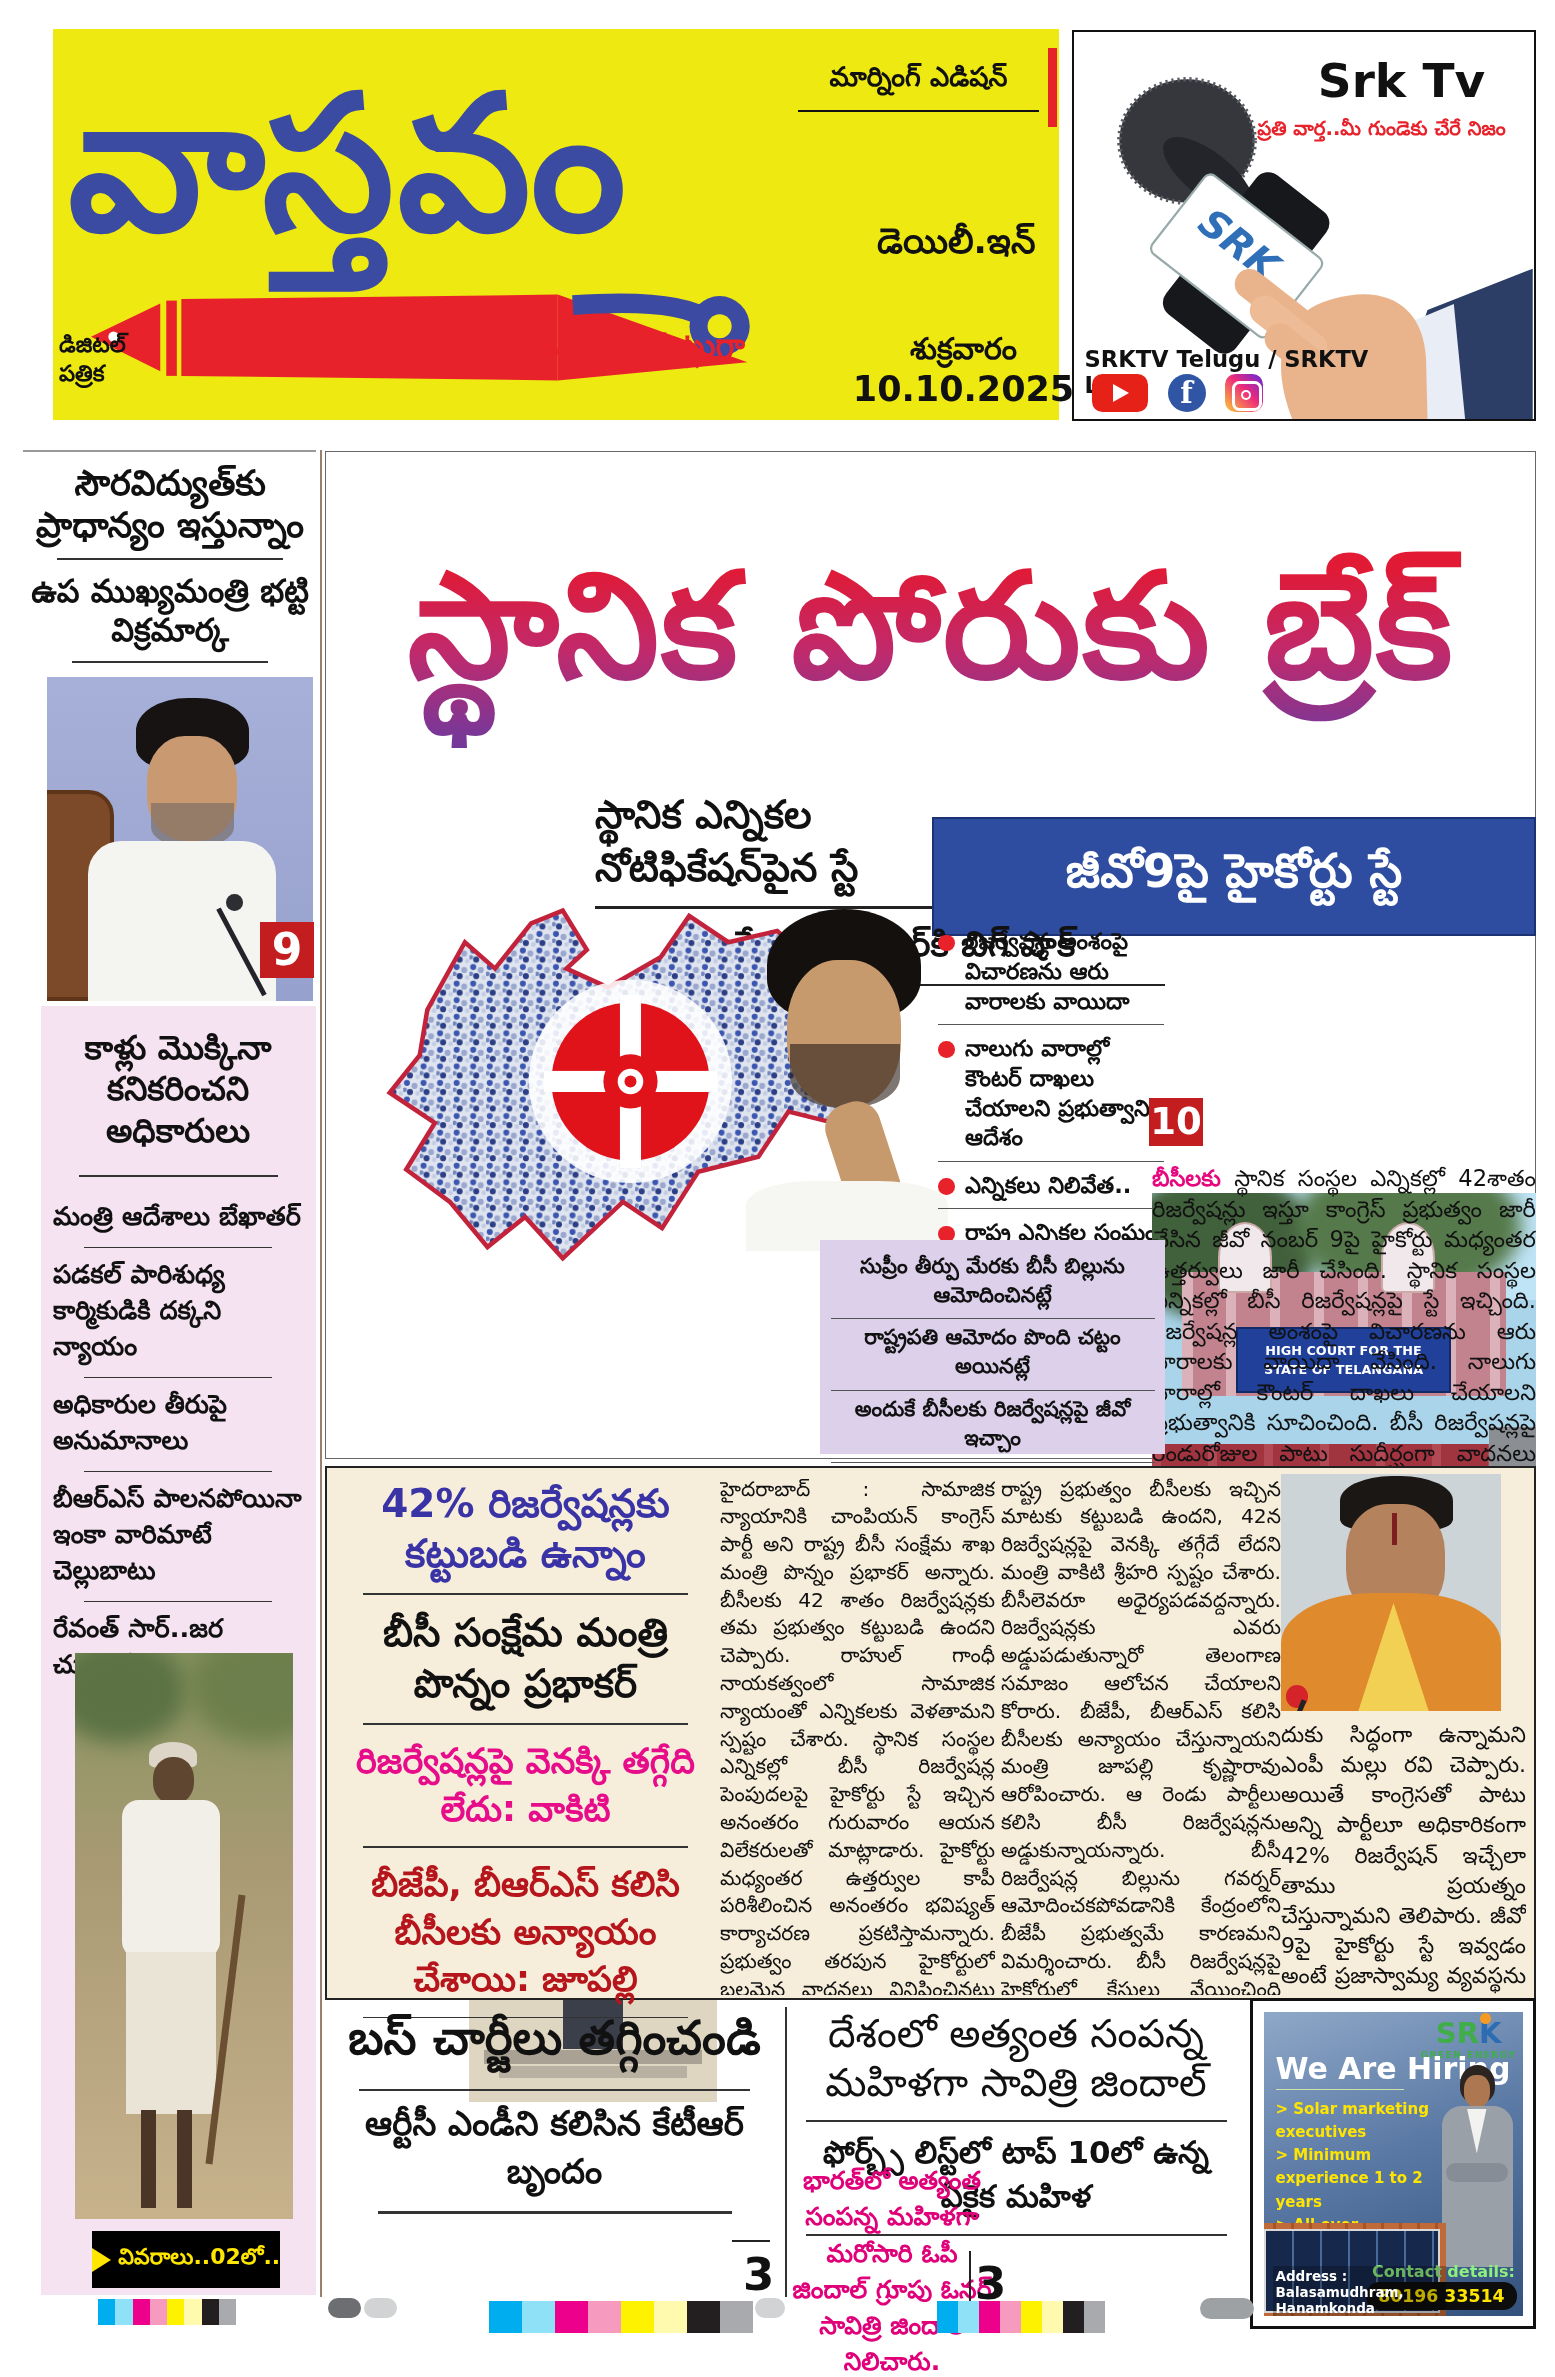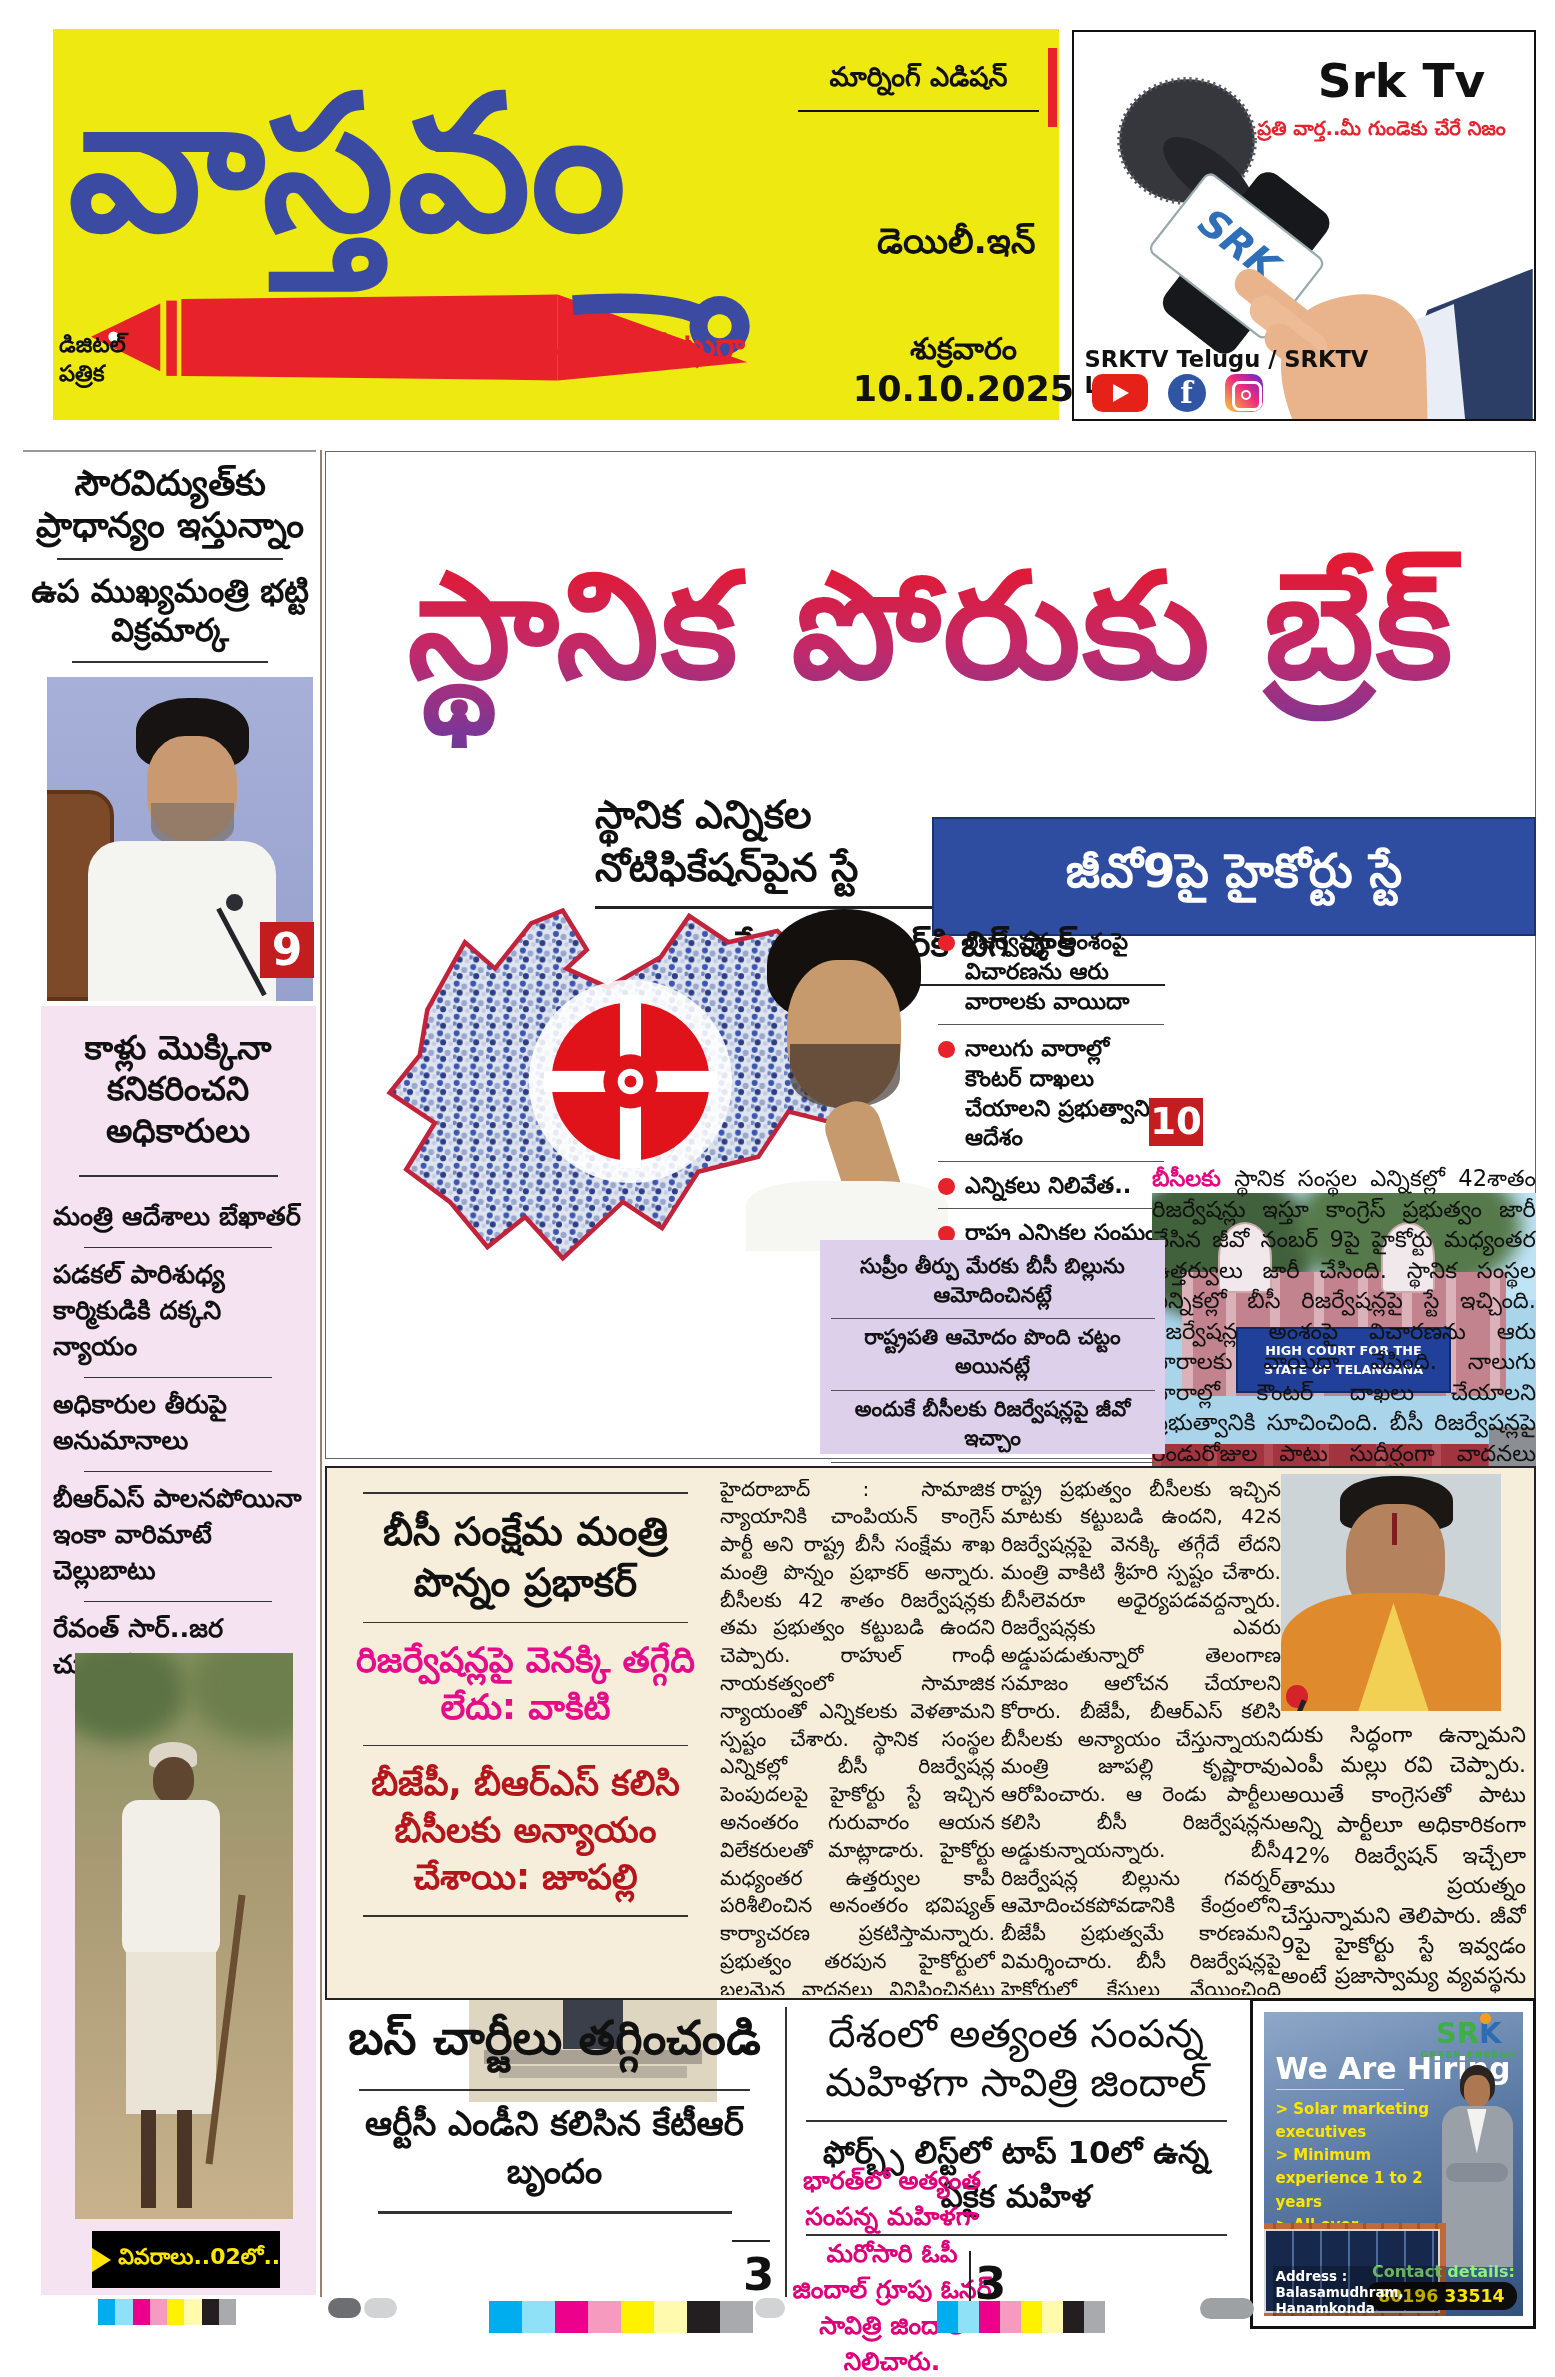--- a/index.html
+++ b/index.html
@@ -282,20 +282,21 @@
       <div class="lav-line">అందుకే బీసీలకు రిజర్వేషన్లపై జీవో ఇచ్చాం</div>
       <div class="lav-line">42% రిజర్వేషన్లను అడ్డుకున్నదే బీజేపీ, బీఆర్ఎస్</div>
       <div class="lav-line">ఉప ముఖ్యమంత్రి భట్టివిక్రమార్క</div>
       <div class="lav-line">ఉత్తర్వులు పరిశీలించాక కార్యాచరణ: మహేశ్‌గౌడ్</div>
       <div class="lav-line" style="border-bottom:1.5px solid #555">నేడు మంత్రులతో సీఎం రేవంత్ భేటీ?</div>
     </div>
   </div>
 
   <div class="abs min-box" style="left:325px;top:1466px;width:1211px;height:534px">
     <div class="abs" style="left:13.5px;top:10.5px;width:370px">
+      <div class="min-h1">42% రిజర్వేషన్లకు కట్టుబడి ఉన్నాం</div>
       <div class="min-rule"></div>
       <div class="min-h2">బీసీ సంక్షేమ మంత్రి పొన్నం ప్రభాకర్</div>
       <div class="min-rule"></div>
       <div class="min-h3">రిజర్వేషన్లపై వెనక్కి తగ్గేది లేదు: వాకిటి</div>
       <div class="min-rule"></div>
       <div class="min-h4">బీజేపీ, బీఆర్ఎస్ కలిసి బీసీలకు అన్యాయం చేశాయి: జూపల్లి</div>
       <div class="min-rule"></div>
     </div>
 
     <div class="abs min-col" style="left:393px;top:7.5px;width:275px;height:519px;overflow:hidden">హైదరాబాద్ : సామాజిక న్యాయానికి చాంపియన్ కాంగ్రెస్ పార్టీ అని రాష్ట్ర బీసీ సంక్షేమ శాఖ మంత్రి పొన్నం ప్రభాకర్ అన్నారు. బీసీలకు 42 శాతం రిజర్వేషన్లకు తమ ప్రభుత్వం కట్టుబడి ఉందని చెప్పారు. రాహుల్ గాంధీ నాయకత్వంలో సామాజిక న్యాయంతో ఎన్నికలకు వెళతామని స్పష్టం చేశారు. స్థానిక సంస్థల ఎన్నికల్లో బీసీ రిజర్వేషన్ల పెంపుదలపై హైకోర్టు స్టే ఇచ్చిన అనంతరం గురువారం ఆయన విలేకరులతో మాట్లాడారు. హైకోర్టు మధ్యంతర ఉత్తర్వుల కాపీ పరిశీలించిన అనంతరం భవిష్యత్ కార్యాచరణ ప్రకటిస్తామన్నారు. ప్రభుత్వం తరపున హైకోర్టులో బలమైన వాదనలు వినిపించినట్లు చెప్పారు. న్యాయస్థానం స్టే విధిస్తుందని అనుకోలేదని తెలిపారు. స్థానిక సంస్థల ఎన్నికలు జరపకపోవడం వల్ల కేంద్రం నుంచి రావాల్సిన నిధులు రావడం లేదన్నారు. బీఆర్ఎస్, బీజేపీలు హైకోర్టులో వేసిన కేసులో ఎందుకు ఇంప్లీడ్ కాలేదో బీసీలకు జవాబు చెప్పాలని డిమాండ్ చేశారు.</div>

